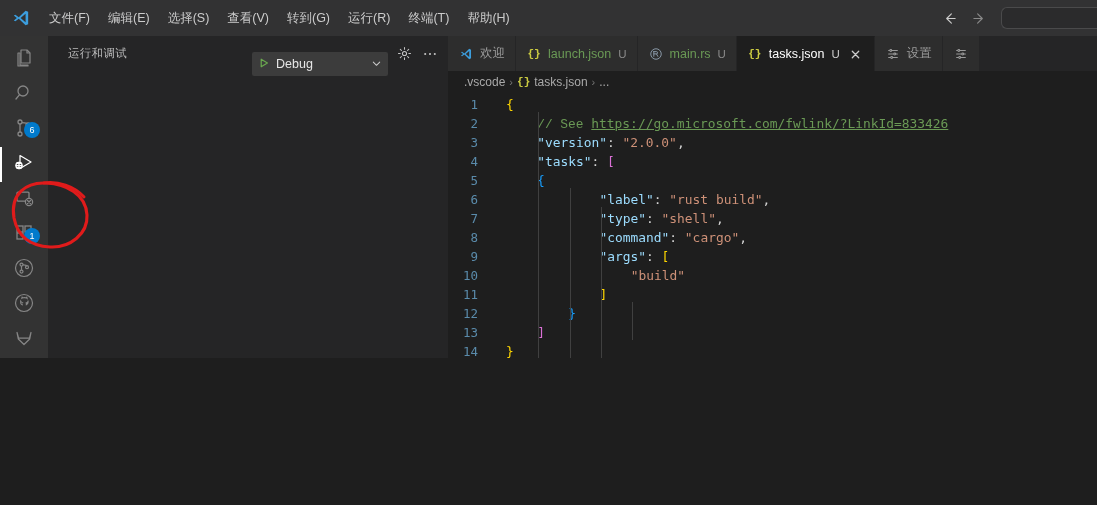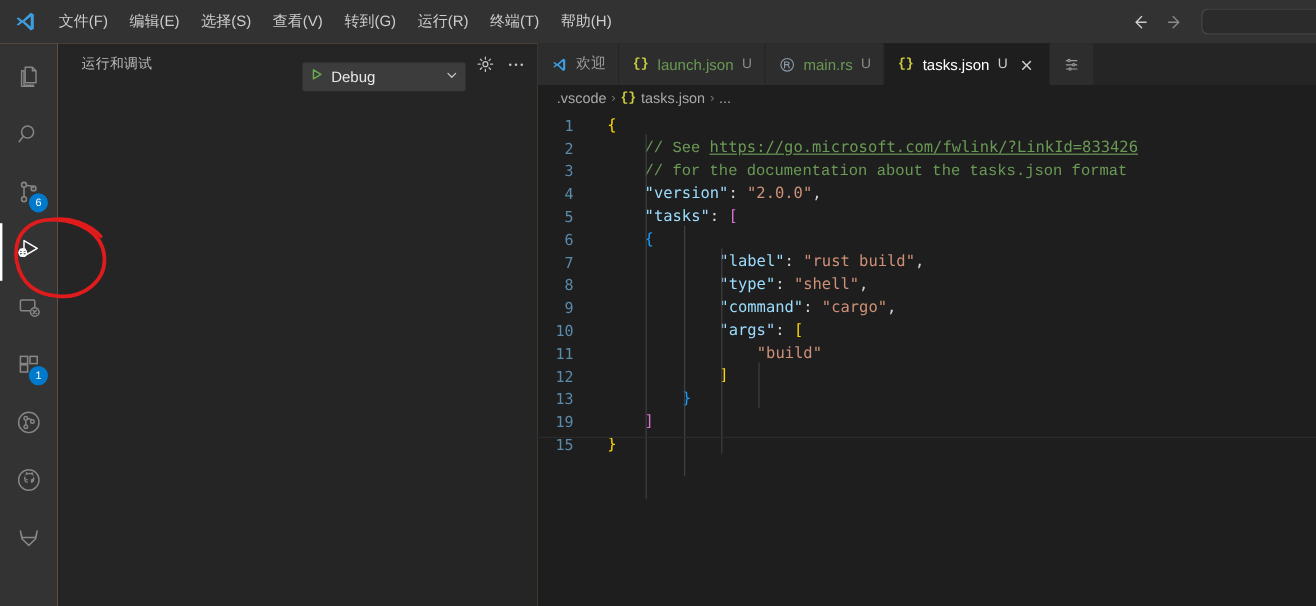--- a/index.html
+++ b/index.html
@@ -11,24 +11,24 @@
     width: 1097px;
     height: 505px;
     overflow: hidden;
     font-family: "Liberation Sans", sans-serif;
     color: #cccccc;
     -webkit-font-smoothing: antialiased;
   }
   .app {
     position: relative;
     width: 1097px;
-    height: 505px;
+    height: 358px;
     display: flex;
     flex-direction: column;
-    background: #fdba74;
+    background: #7dd3fc;
   }
 
   
   .titlebar {
     height: 36px;
     flex: 0 0 36px;
     background: #323233;
     display: flex;
     align-items: center;
     padding: 0 0 0 8px;
@@ -579,20 +579,31 @@
           <span class="tab-icon icon-json">{}</span>
           <span class="tab-label json">tasks.json</span>
           <span class="tab-dirty">U</span>
           <span class="tab-close">
             <svg width="11" height="11" viewBox="0 0 12 12" fill="none" stroke="#cccccc" stroke-width="1.4">
               <path d="M2.5 2.5 9.5 9.5M9.5 2.5 2.5 9.5" stroke-linecap="round"></path>
             </svg>
           </span>
         </div>
 
+        <div class="tab">
+          <span class="tab-icon icon-settings-tab">
+            <svg width="14" height="14" viewBox="0 0 16 16" fill="none" stroke="#9a9a9a" stroke-width="1.15">
+              <path d="M3 4h10M3 8h10M3 12h10" stroke-linecap="round"></path>
+              <circle cx="5.5" cy="4" r="1.1" fill="#252526"></circle>
+              <circle cx="10" cy="8" r="1.1" fill="#252526"></circle>
+              <circle cx="6.5" cy="12" r="1.1" fill="#252526"></circle>
+            </svg>
+          </span>
+          <span class="tab-label">设置</span>
+        </div>
 
         <div class="tab">
           <span class="tab-icon icon-settings-tab">
             <svg width="14" height="14" viewBox="0 0 16 16" fill="none" stroke="#9a9a9a" stroke-width="1.15">
               <path d="M3 4h10M3 8h10M3 12h10" stroke-linecap="round"></path>
               <circle cx="5.5" cy="4" r="1.1" fill="#252526"></circle>
               <circle cx="10" cy="8" r="1.1" fill="#252526"></circle>
               <circle cx="6.5" cy="12" r="1.1" fill="#252526"></circle>
             </svg>
           </span>
@@ -617,36 +628,35 @@
           <div class="ln">4</div>
           <div class="ln">5</div>
           <div class="ln">6</div>
           <div class="ln">7</div>
           <div class="ln">8</div>
           <div class="ln">9</div>
           <div class="ln">10</div>
           <div class="ln">11</div>
           <div class="ln">12</div>
           <div class="ln">13</div>
-          <div class="ln">19</div>
+          <div class="ln">14</div>
           <div class="ln">15</div>
         </div>
 
         <div class="code">
 
           <div class="indent-guide" style="left:46px;  top:19px;  height:304px;"></div>
           <div class="indent-guide" style="left:77.5px;top:95px;  height:209px;"></div>
           <div class="indent-guide" style="left:109px; top:114px; height:171px;"></div>
           <div class="indent-guide" style="left:140px; top:209px; height:38px;"></div>
 
           <div class="cl"><span class="b1">{</span></div>
 
           <div class="cl" style="padding-left: 45.16px;"><span class="c-comment">// See </span><span class="c-link">https://go.microsoft.com/fwlink/?LinkId=833426</span></div>
 
-          <div class="cl" style="padding-left: 45.16px;"><span class="c-comment">// for the documentation about the tasks.json format</span></div>
 
           <div class="cl" style="padding-left: 45.16px;"><span class="c-key">"version"</span><span class="c-punc">: </span><span class="c-str">"2.0.0"</span><span class="c-punc">,</span></div>
 
           <div class="cl" style="padding-left: 45.16px;"><span class="c-key">"tasks"</span><span class="c-punc">: </span><span class="b2">[</span></div>
 
           <div class="cl"><span class="b3">    {</span></div>
 
           <div class="cl" style="padding-left: 107.48px;"><span class="c-key">"label"</span><span class="c-punc">: </span><span class="c-str">"rust build"</span><span class="c-punc">,</span></div>
 
           <div class="cl" style="padding-left: 107.48px;"><span class="c-key">"type"</span><span class="c-punc">: </span><span class="c-str">"shell"</span><span class="c-punc">,</span></div>

